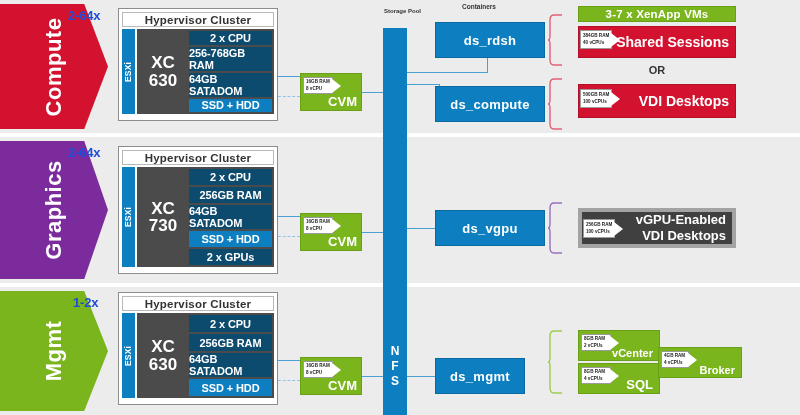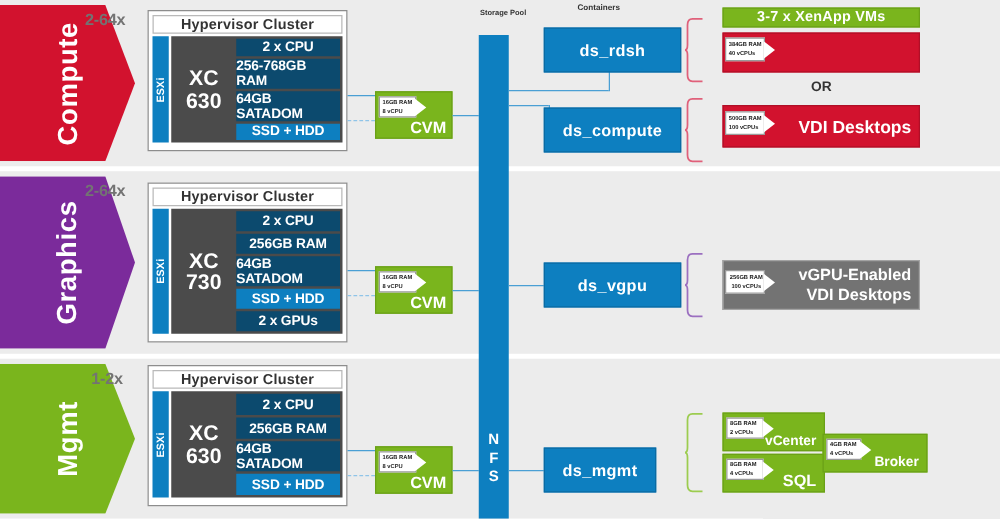--- a/index.html
+++ b/index.html
@@ -28,21 +28,21 @@
     transform:rotate(-90deg);
     color:#ffffff;font-weight:bold;font-size:22px;
     white-space:nowrap;letter-spacing:.5px;
   }
   .chev.compute{top:4px;height:125px;background:#d2122e;}
   .chev.graphics{top:141px;height:138px;background:#7b2b9b;}
   .chev.mgmt{top:291px;height:120px;background:#7ab51d;}
 
   
   .count{
-    position:absolute;font-size:13px;font-weight:bold;color:#737373;
+    position:absolute;font-size:13px;font-weight:bold;color:#1d4ed8;
     letter-spacing:-.2px;
   }
 
   
   .cluster{
     position:absolute;background:#ffffff;border:1px solid #8d8d8d;
     padding:3px;box-sizing:border-box;
   }
   .cluster-title{
     height:15px;line-height:15px;text-align:center;
@@ -119,21 +119,21 @@
     color:#ffffff;font-size:13px;font-weight:bold;letter-spacing:.3px;
   }
 
   
   .wl{
     position:absolute;box-sizing:border-box;
     display:flex;align-items:center;justify-content:flex-end;
     color:#ffffff;font-weight:bold;padding-right:6px;
   }
   .wl.red{background:#d2122e;border:1px solid #b00f27;font-size:14px;}
-  .wl.purple{background:#737373;border:1px solid #a3a3a3;font-size:13px;line-height:1.25;text-align:center;}
+  .wl.purple{background:#404040;border:4px solid #a3a3a3;font-size:13px;line-height:1.25;text-align:left;}
   .wl.green{background:#7ab51d;border:1px solid #6aa017;font-size:11px;align-items:flex-end;padding-bottom:1px;}
   .xenapp{
     position:absolute;background:#7ab51d;border:1px solid #6aa017;box-sizing:border-box;
     display:flex;align-items:center;justify-content:center;
     color:#ffffff;font-size:11.5px;font-weight:bold;letter-spacing:.2px;
   }
   .or{
     position:absolute;font-size:11px;font-weight:bold;color:#333;text-align:center;
   }
 
@@ -304,20 +304,21 @@
     <path d="M14 1 H6 Q2 1 2 6 V28 Q2 32 0 32 Q2 32 2 36 V58 Q2 63 6 63 H14" fill="none" stroke="#9ccc4f" stroke-width="1.4"></path>
   </svg>
 
   <div class="xenapp" style="left:578px;top:6px;width:158px;height:16px;">3-7 x XenApp VMs</div>
 
   <div class="wl red" style="left:578px;top:26px;width:158px;height:32px;">
     <div class="tag" style="left:1px;top:3px;width:32px;height:19px;">
       <div class="tag-line">384GB RAM</div>
       <div class="tag-line">40 vCPUs</div>
     </div>
+    <span>Shared Sessions</span>
   </div>
 
   <div class="or" style="left:578px;top:64px;width:158px;">OR</div>
 
   <div class="wl red" style="left:578px;top:84px;width:158px;height:34px;">
     <div class="tag" style="left:1px;top:4px;width:32px;height:19px;">
       <div class="tag-line">500GB RAM</div>
       <div class="tag-line">100 vCPUs</div>
     </div>
     <span>VDI Desktops</span>

